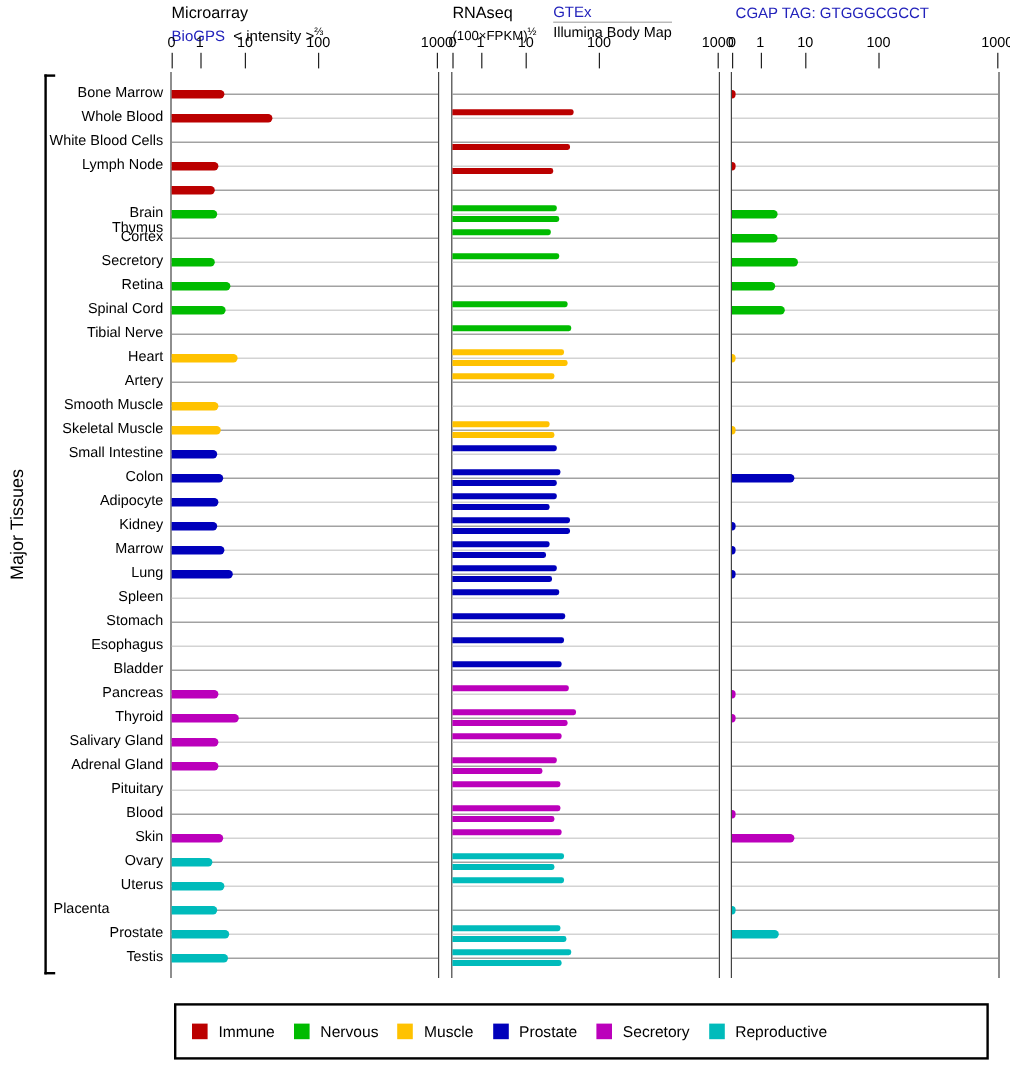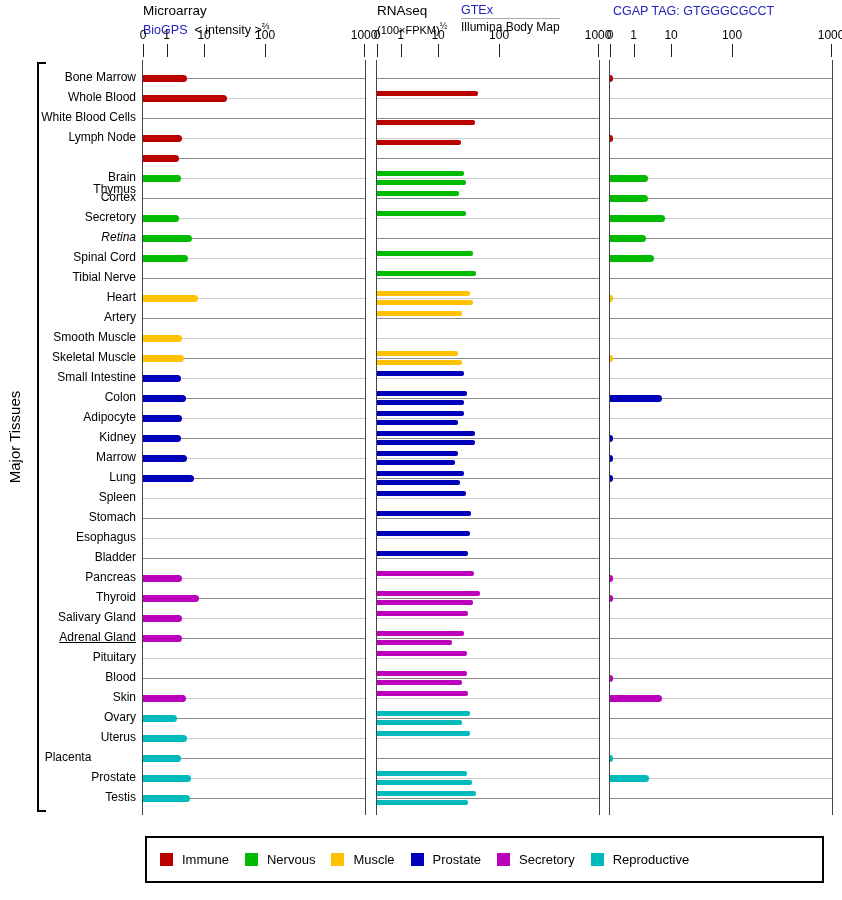--- a/index.html
+++ b/index.html
@@ -146,21 +146,21 @@
       <div class="row-line" style="left: 610px; width: 222px; top: 198px; background: rgb(140, 140, 140);"></div>
       <div class="bar5" style="left: 377px; top: 191px; width: 81.9386px; background: rgb(0, 187, 0);"></div>
       <div class="bar7" style="left: 610px; top: 195px; width: 37.5318px; background: rgb(0, 187, 0);"></div>
       <div class="tissue-label" style="top: 210px;">Secretory</div>
       <div class="row-line" style="left: 143px; width: 222px; top: 218px; background: rgb(201, 201, 201);"></div>
       <div class="row-line" style="left: 377px; width: 222px; top: 218px; background: rgb(201, 201, 201);"></div>
       <div class="row-line" style="left: 610px; width: 222px; top: 218px; background: rgb(201, 201, 201);"></div>
       <div class="bar7" style="left: 143px; top: 215px; width: 36.3369px; background: rgb(0, 187, 0);"></div>
       <div class="bar5" style="left: 377px; top: 211px; width: 89.0792px; background: rgb(0, 187, 0);"></div>
       <div class="bar7" style="left: 610px; top: 215px; width: 54.5789px; background: rgb(0, 187, 0);"></div>
-      <div class="tissue-label" style="top: 230px; font-style: italic;">Retina</div>
+      <div class="tissue-label" style="top: 230px;">Retina</div>
       <div class="row-line" style="left: 143px; width: 222px; top: 238px; background: rgb(140, 140, 140);"></div>
       <div class="row-line" style="left: 377px; width: 222px; top: 238px; background: rgb(140, 140, 140);"></div>
       <div class="row-line" style="left: 610px; width: 222px; top: 238px; background: rgb(140, 140, 140);"></div>
       <div class="bar7" style="left: 143px; top: 235px; width: 48.5295px; background: rgb(0, 187, 0);"></div>
       <div class="bar7" style="left: 610px; top: 235px; width: 35.7109px; background: rgb(0, 187, 0);"></div>
       <div class="tissue-label" style="top: 250px;">Spinal Cord</div>
       <div class="row-line" style="left: 143px; width: 222px; top: 258px; background: rgb(201, 201, 201);"></div>
       <div class="row-line" style="left: 377px; width: 222px; top: 258px; background: rgb(201, 201, 201);"></div>
       <div class="row-line" style="left: 610px; width: 222px; top: 258px; background: rgb(201, 201, 201);"></div>
       <div class="bar7" style="left: 143px; top: 255px; width: 45.1833px; background: rgb(0, 187, 0);"></div>
@@ -276,21 +276,21 @@
       <div class="bar7" style="left: 143px; top: 595px; width: 55.8792px; background: rgb(187, 0, 187);"></div>
       <div class="bar5" style="left: 377px; top: 591px; width: 102.816px; background: rgb(187, 0, 187);"></div>
       <div class="bar5" style="left: 377px; top: 600px; width: 96.2858px; background: rgb(187, 0, 187);"></div>
       <div class="bar7" style="left: 610px; top: 595px; width: 3px; background: rgb(187, 0, 187);"></div>
       <div class="tissue-label" style="top: 610px;">Salivary Gland</div>
       <div class="row-line" style="left: 143px; width: 222px; top: 618px; background: rgb(201, 201, 201);"></div>
       <div class="row-line" style="left: 377px; width: 222px; top: 618px; background: rgb(201, 201, 201);"></div>
       <div class="row-line" style="left: 610px; width: 222px; top: 618px; background: rgb(201, 201, 201);"></div>
       <div class="bar7" style="left: 143px; top: 615px; width: 38.6587px; background: rgb(187, 0, 187);"></div>
       <div class="bar5" style="left: 377px; top: 611px; width: 91.4041px; background: rgb(187, 0, 187);"></div>
-      <div class="tissue-label" style="top: 630px; text-decoration: underline;">Adrenal Gland</div>
+      <div class="tissue-label" style="top: 630px;">Adrenal Gland</div>
       <div class="row-line" style="left: 143px; width: 222px; top: 638px; background: rgb(140, 140, 140);"></div>
       <div class="row-line" style="left: 377px; width: 222px; top: 638px; background: rgb(140, 140, 140);"></div>
       <div class="row-line" style="left: 610px; width: 222px; top: 638px; background: rgb(140, 140, 140);"></div>
       <div class="bar7" style="left: 143px; top: 635px; width: 39.1993px; background: rgb(187, 0, 187);"></div>
       <div class="bar5" style="left: 377px; top: 631px; width: 87.4346px; background: rgb(187, 0, 187);"></div>
       <div class="bar5" style="left: 377px; top: 640px; width: 75.2777px; background: rgb(187, 0, 187);"></div>
       <div class="tissue-label" style="top: 650px;">Pituitary</div>
       <div class="row-line" style="left: 143px; width: 222px; top: 658px; background: rgb(201, 201, 201);"></div>
       <div class="row-line" style="left: 377px; width: 222px; top: 658px; background: rgb(201, 201, 201);"></div>
       <div class="row-line" style="left: 610px; width: 222px; top: 658px; background: rgb(201, 201, 201);"></div>

